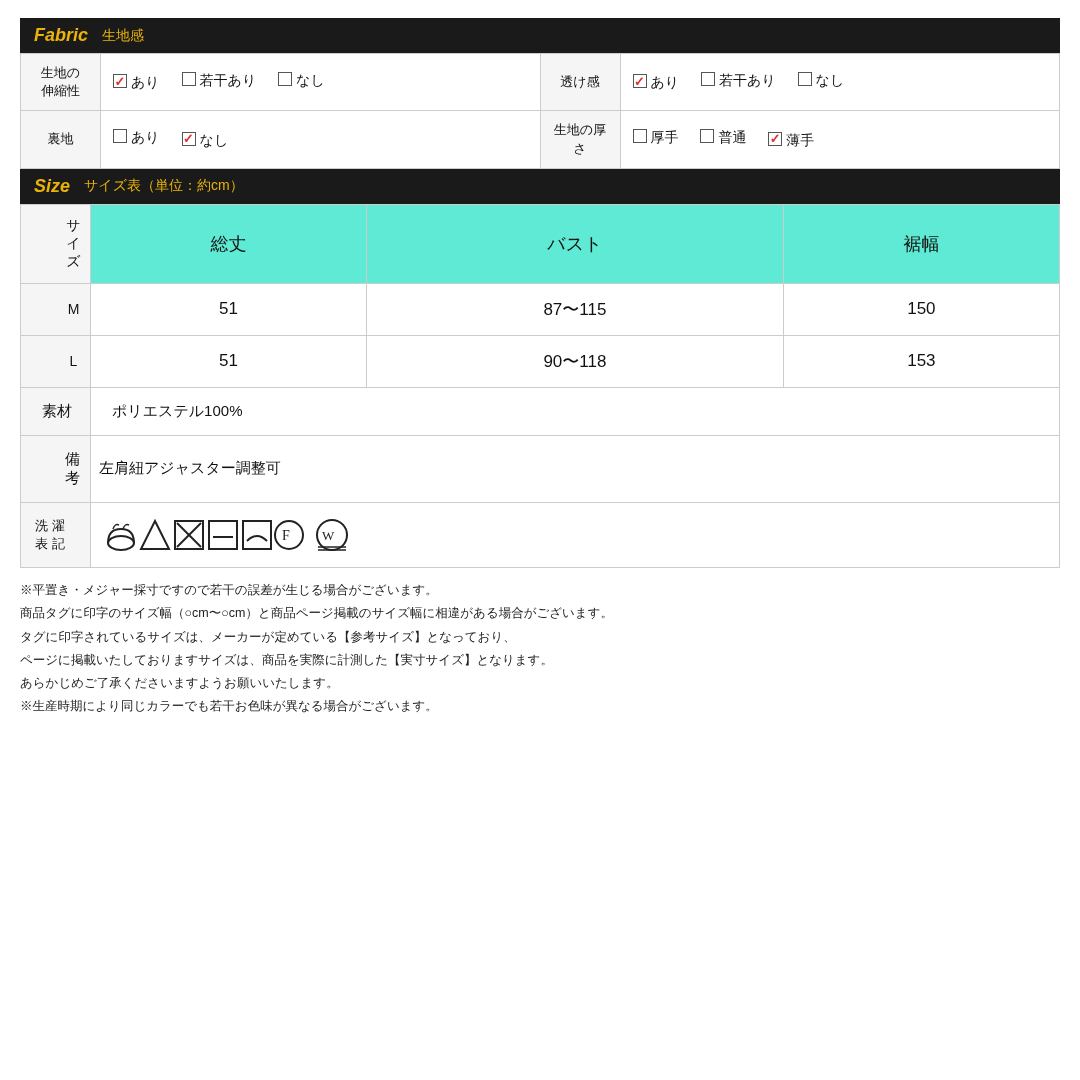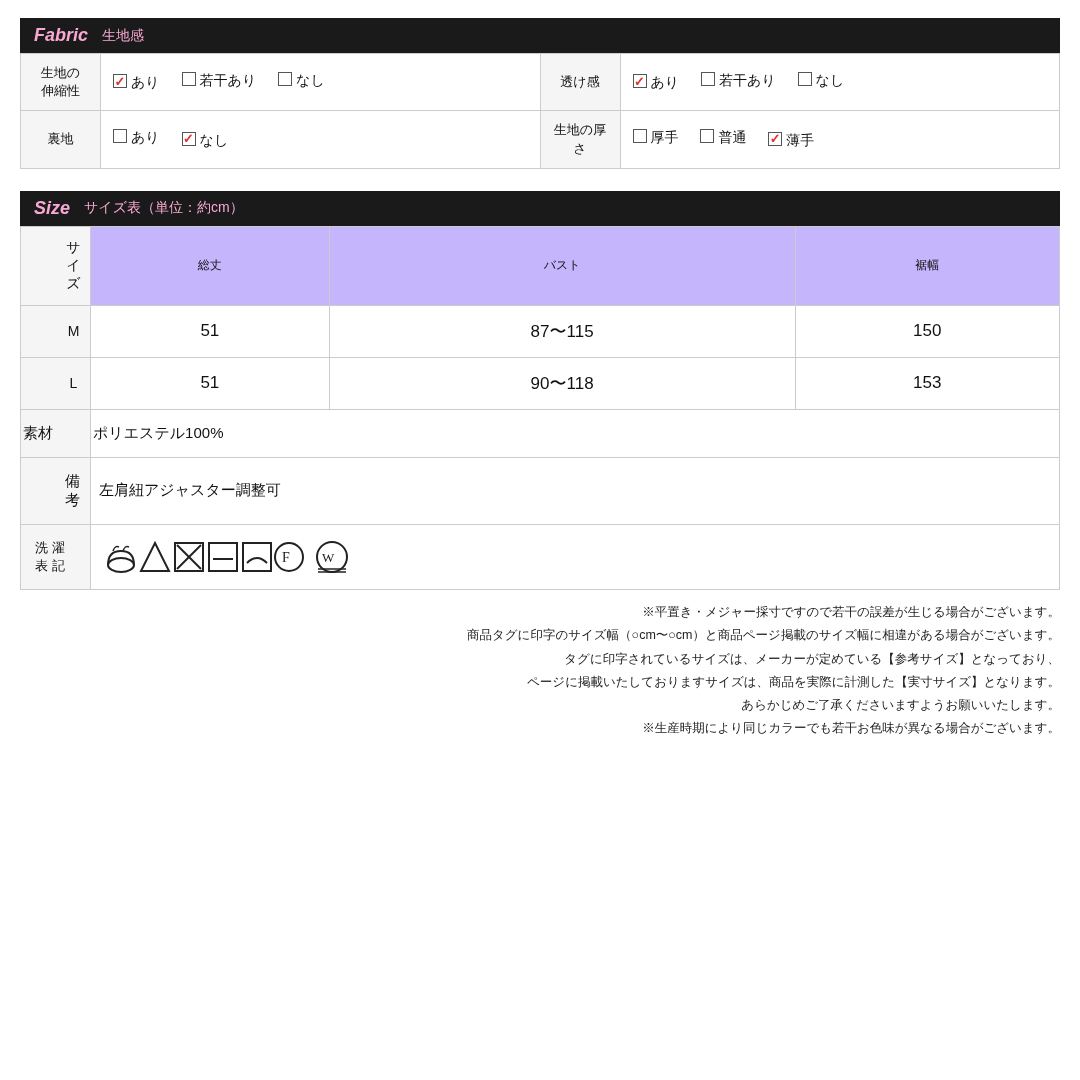--- a/index.html
+++ b/index.html
@@ -8,21 +8,21 @@
       height: 1080px;
       background: #fff;
       font-family: "Hiragino Kaku Gothic Pro", "Meiryo", "Yu Gothic", sans-serif;
       font-size: 15px;
       color: #111;
       padding: 18px 20px;
     }
 
     .section-header {
       background: #1a1a1a;
-      color: #f9a8d4;
+      color: #eab308;
       padding: 7px 14px;
       font-size: 16px;
       font-weight: bold;
       margin-bottom: 0;
       display: flex;
       align-items: center;
       gap: 14px;
     }
     .section-header .en {
       font-size: 18px;
@@ -31,21 +31,20 @@
     .section-header .jp {
       font-size: 14px;
       font-weight: normal;
     }
 
     
     .fabric-table {
       width: 100%;
       border-collapse: collapse;
       border: 1px solid #ccc;
-      margin-bottom: 22px;
     }
     .fabric-table td {
       border: 1px solid #ccc;
       padding: 10px 12px;
       vertical-align: middle;
       font-size: 14px;
     }
     .fabric-table .label-cell {
       background: #f5f5f5;
       text-align: center;
@@ -81,57 +80,56 @@
       width: 100%;
       border-collapse: collapse;
       border: 1px solid #ccc;
       margin-bottom: 4px;
     }
     .size-table th {
       border: 1px solid #ccc;
       padding: 12px 8px;
       text-align: center;
       font-weight: normal;
-      font-size: 12px;
-      background: #c4b5fd;
+      font-size: 18px;
+      background: #5eead4;
     }
     .size-table td {
       border: 1px solid #ccc;
       padding: 14px 8px;
       text-align: center;
       font-size: 17px;
     }
     .size-table .label-col {
       background: #f5f5f5;
       font-size: 14px;
       width: 70px;
       padding-left: 44px;
     }
     .size-table .material-row td {
       text-align: left;
-      padding-left: 2px;
+      padding-left: 21px;
       font-size: 15px;
     }
     .size-table .note-row td {
       text-align: left;
       font-size: 15px;
     }
     .size-table .wash-row td {
       text-align: left;
       padding-left: 14px;
       font-size: 20px;
       letter-spacing: 4px;
     }
 
     .footnotes {
       font-size: 12.5px;
       line-height: 1.7;
       color: #222;
       margin-top: 12px;
-      text-align: right;
     }
     .footnotes p {
       margin-bottom: 2px;
     }
 
     .wash-icons {
       font-size: 22px;
       letter-spacing: 3px;
     }
   </style>

